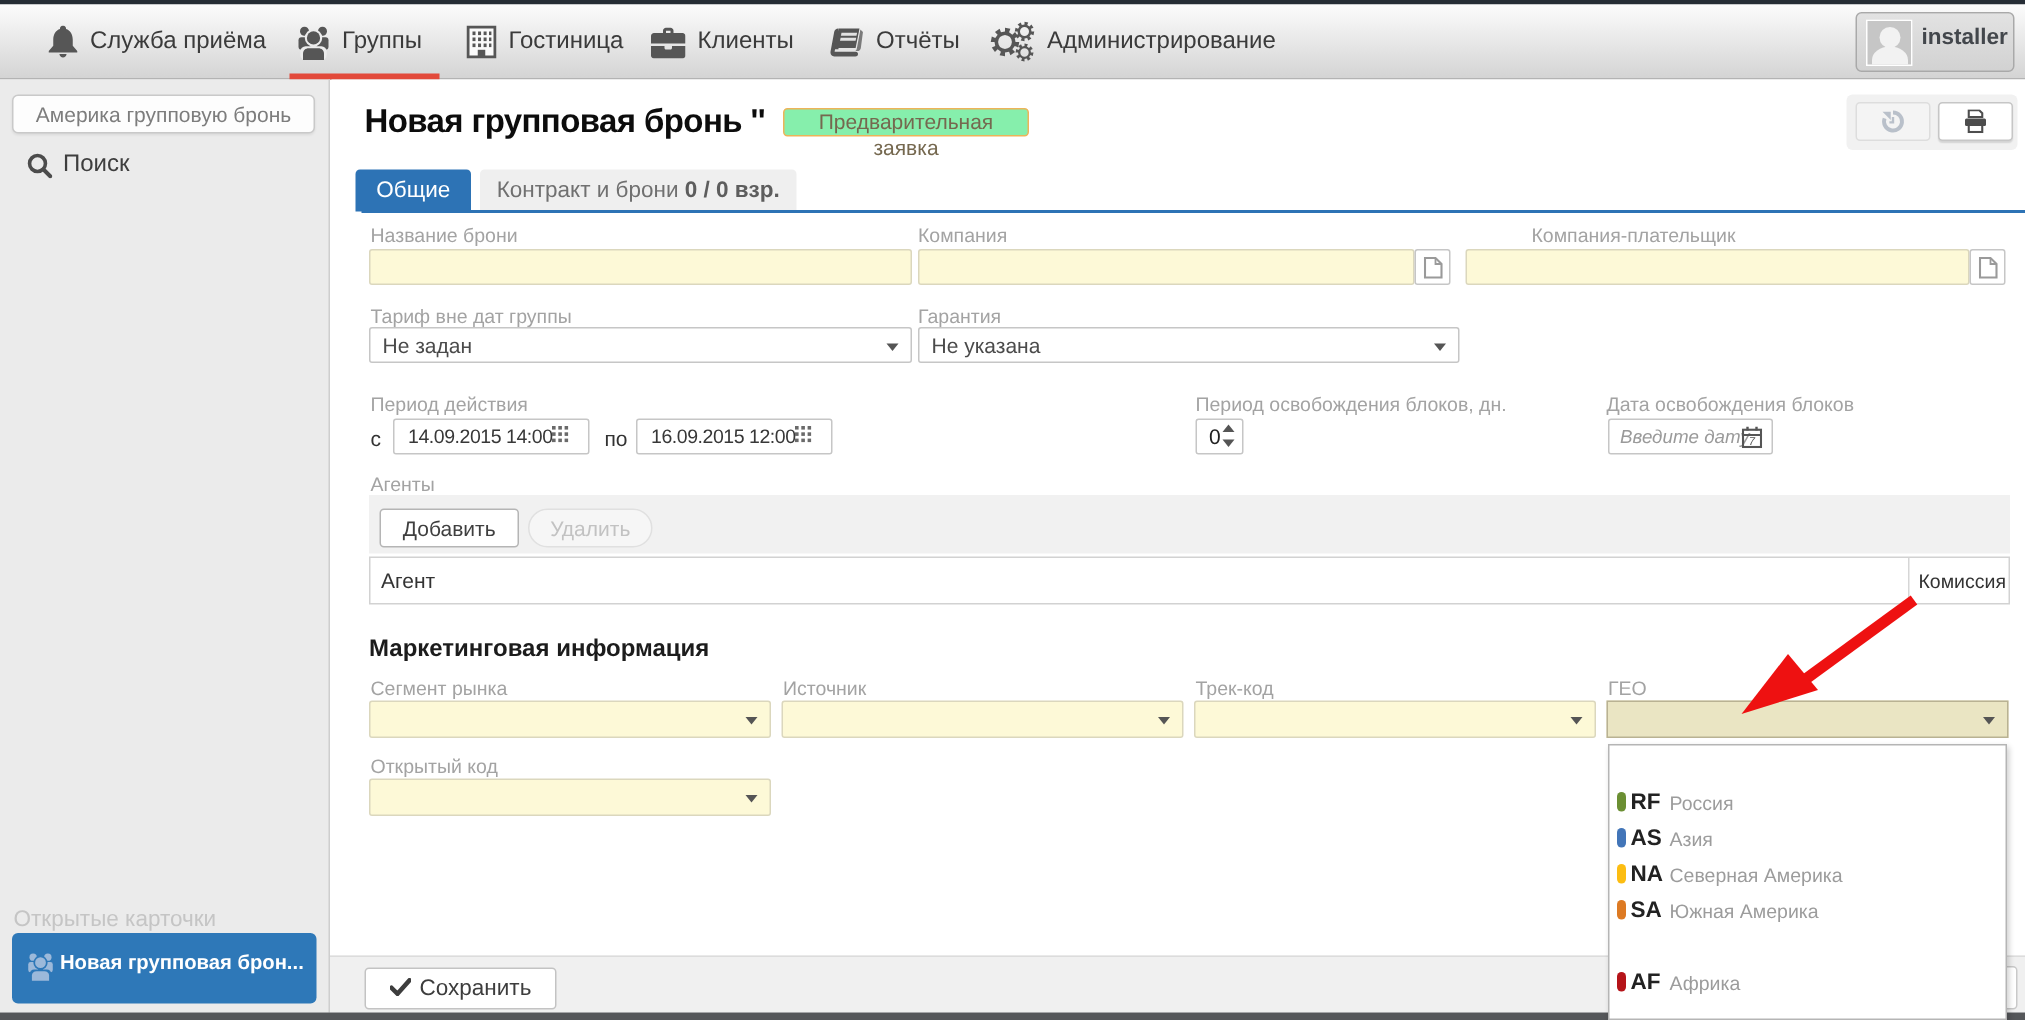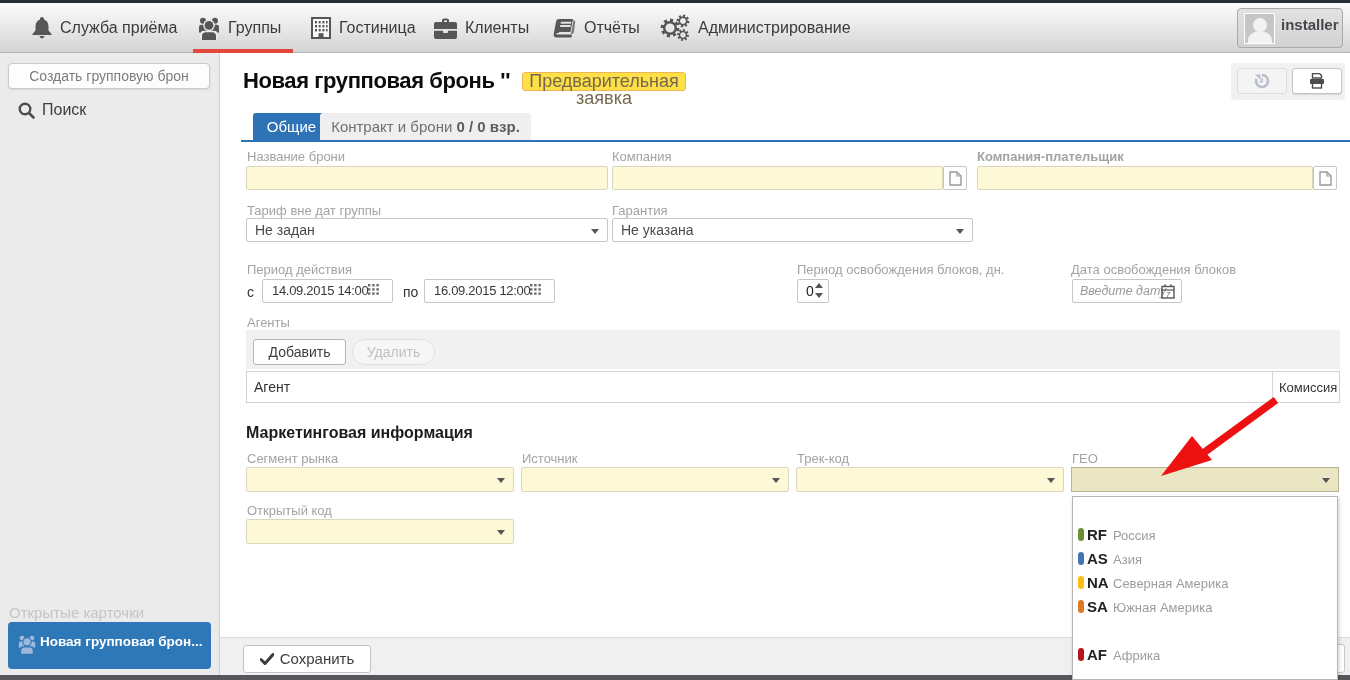--- a/index.html
+++ b/index.html
@@ -25,29 +25,29 @@
 #searchrow { position:absolute; left:18px; top:48px; display:flex; align-items:center; color:#3e3e3e; font-size:16px; }
 #searchrow svg { margin-right:7px; }
 #opencards { position:absolute; left:9px; top:551px; color:#c5c5c5; font-size:15px; }
 #bluecard { position:absolute; left:8px; top:569px; width:203px; height:47px; background:#2e78b8; border-radius:4px; color:#fff; font-weight:bold; font-size:15px; white-space:nowrap; overflow:hidden; }
 #bluecard .txt { position:absolute; left:32px; top:12px; font-size:13.5px; }
 #bluecard svg { position:absolute; left:10px; top:12px; }
 
 
 #main { left:221px; top:53px; width:1129px; height:584px; background:#fff; }
 #title { position:absolute; left:22px; top:15px; font-size:22px; font-weight:bold; color:#0c0c0c; letter-spacing:-0.4px; }
-#badge { position:absolute; left:301px; top:19px; width:164px; height:19px; background:#fde047; border:1px solid #edb459; border-radius:3px; color:#75684f; font-size:18px; text-align:center; line-height:17px; }
+#badge { position:absolute; left:301px; top:19px; width:164px; height:19px; background:#86efac; border:1px solid #edb459; border-radius:3px; color:#75684f; font-size:14px; text-align:center; line-height:17px; }
 #topbtns { position:absolute; left:1010px; top:10px; width:114px; height:37px; background:#f1f1f1; border-radius:4px; }
 .tbtn { position:absolute; top:5px; width:50px; height:26px; border-radius:3px; }
 #histbtn { left:6px; background:#f4f4f4; border:1px solid #ddd; }
 #printbtn { left:61px; background:#fff; border:1px solid #c6c6c6; box-shadow:0 1px 1px rgba(0,0,0,.12); }
 .tbtn svg { position:absolute; left:50%; top:50%; transform:translate(-50%,-50%); }
 
 
-#tab1 { position:absolute; left:32px; top:60px; width:77px; height:28px; background:#2d73b5; border-radius:3px 3px 0 0; color:#fff; font-size:15px; text-align:center; line-height:28px; }
+#tab1 { position:absolute; left:16px; top:60px; width:77px; height:28px; background:#2d73b5; border-radius:3px 3px 0 0; color:#fff; font-size:15px; text-align:center; line-height:28px; }
 #tab2 { position:absolute; left:99px; top:60px; width:211px; height:28px; background:#efefef; border-radius:3px 3px 0 0; color:#707070; font-size:15px; text-align:center; line-height:28px; }
 #tab2 b { color:#5d5d5d; }
 #blueline { position:absolute; left:20px; top:87px; width:1109px; height:2px; background:#2d73b5; }
 
 
 .lbl { position:absolute; color:#a3a3a3; font-size:13px; }
 .yinput { position:absolute; height:24px; background:#fdf9d7; border:1px solid #dbd7bd; border-radius:2px; }
 .winput { position:absolute; height:24px; background:#fff; border:1px solid #c6c6c6; border-radius:2px; color:#4b4b4b; font-size:14px; line-height:22px; padding-left:8px; }
 .selarrow { position:absolute; right:8px; top:10px; width:0; height:0; border-left:4px solid transparent; border-right:4px solid transparent; border-top:5px solid #555; }
 .docbtn { position:absolute; height:24px; width:24px; background:#fff; border:1px solid #c6c6c6; border-radius:2px; }
@@ -161,21 +161,21 @@
 <div class="abs" id="redline"></div>
 <div class="abs" id="userbox">
   <div id="avatar">
       <div class="head"></div>
       <div class="bod"></div>
     </div>
   <div id="username">installer</div>
 </div>
 
 <div class="abs" id="sidebar">
-  <div id="createbtn">Создать групповую брон</div>
+  <div id="createbtn">Америка групповую бронь</div>
   <div id="searchrow">
       <svg width="17" height="17" viewBox="0 0 17 17">
         <circle cx="7" cy="7" r="5.3" fill="none" stroke="#4c4c4c" stroke-width="2.4"></circle>
         <line x1="11" y1="11" x2="15.5" y2="15.5" stroke="#4c4c4c" stroke-width="2.6" stroke-linecap="round"></line>
       </svg>
       <span>Поиск</span>
     </div>
   <div id="opencards">Открытые карточки</div>
   <div id="bluecard">
       <svg width="18" height="20" viewBox="0 0 22 24">
@@ -222,21 +222,21 @@
   <div class="lbl" style="left:26px; top:96px;">Название брони</div>
   <div class="yinput" style="left:25px; top:113px; width:362px;"></div>
   <div class="lbl" style="left:391px; top:96px;">Компания</div>
   <div class="yinput" style="left:391px; top:113px; width:331px;"></div>
   <div class="docbtn" style="left:722px; top:113px;">
       <svg width="13" height="15" viewBox="0 0 13 15">
         <path d="M1 1 L8 1 L12 5 L12 14 L1 14 Z" fill="none" stroke="#9a9a9a" stroke-width="1.4"></path>
         <path d="M8 1 L8 5 L12 5" fill="none" stroke="#9a9a9a" stroke-width="1.2"></path>
       </svg>
     </div>
-  <div class="lbl" style="left:756px; top:96px;font-weight:bold;">Компания-плательщик</div>
+  <div class="lbl" style="left:800px; top:96px;">Компания-плательщик</div>
   <div class="yinput" style="left:756px; top:113px; width:336px;"></div>
   <div class="docbtn" style="left:1092px; top:113px;">
       <svg width="13" height="15" viewBox="0 0 13 15">
         <path d="M1 1 L8 1 L12 5 L12 14 L1 14 Z" fill="none" stroke="#9a9a9a" stroke-width="1.4"></path>
         <path d="M8 1 L8 5 L12 5" fill="none" stroke="#9a9a9a" stroke-width="1.2"></path>
       </svg>
     </div>
 
   <div class="lbl" style="left:26px; top:150px;">Тариф вне дат группы</div>
   <div class="winput" style="left:25px; top:165px; width:362px;">Не задан<span class="selarrow"></span></div>

